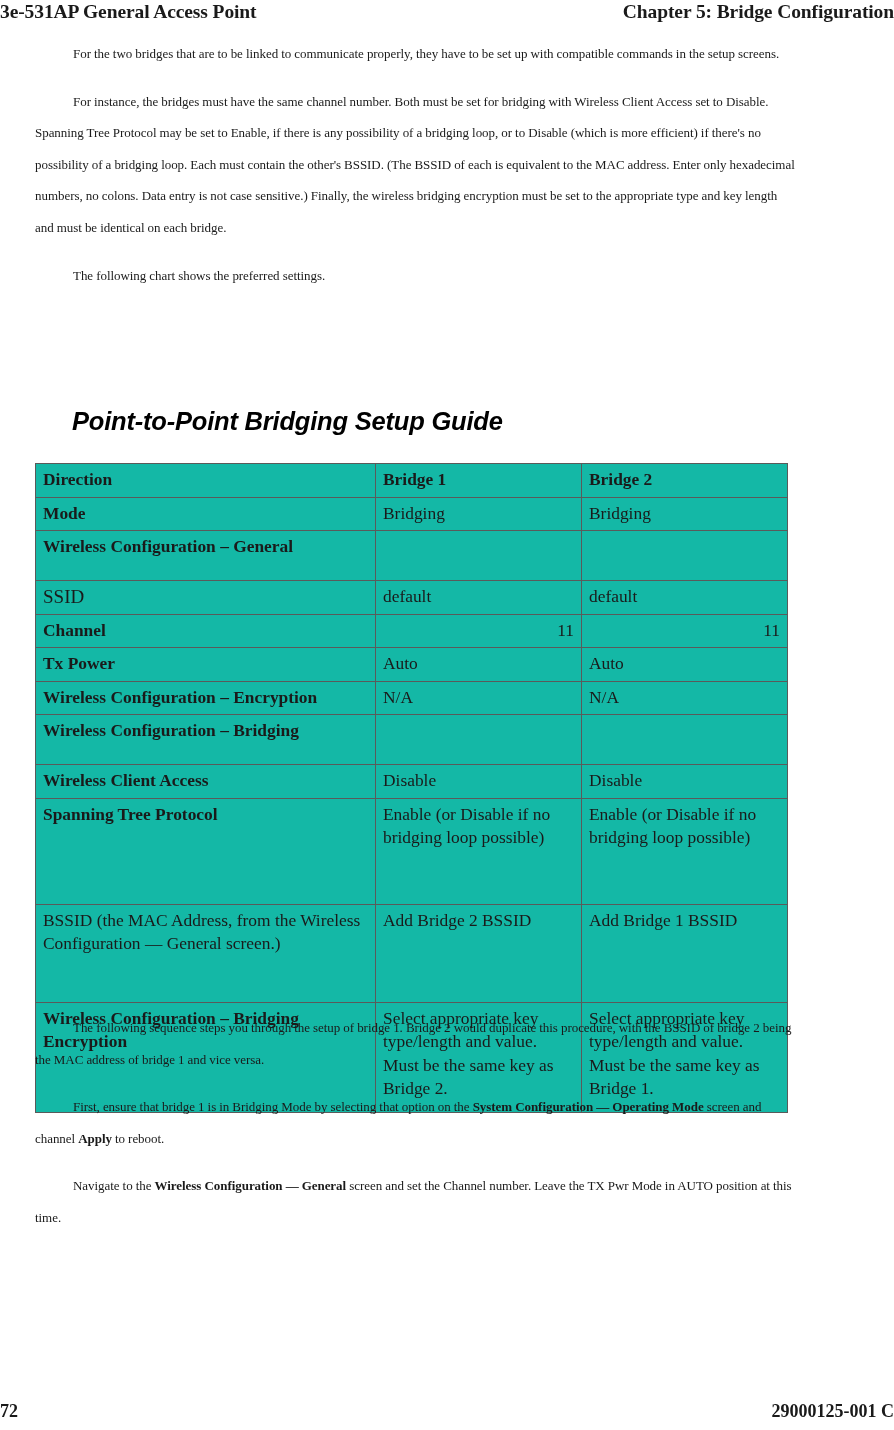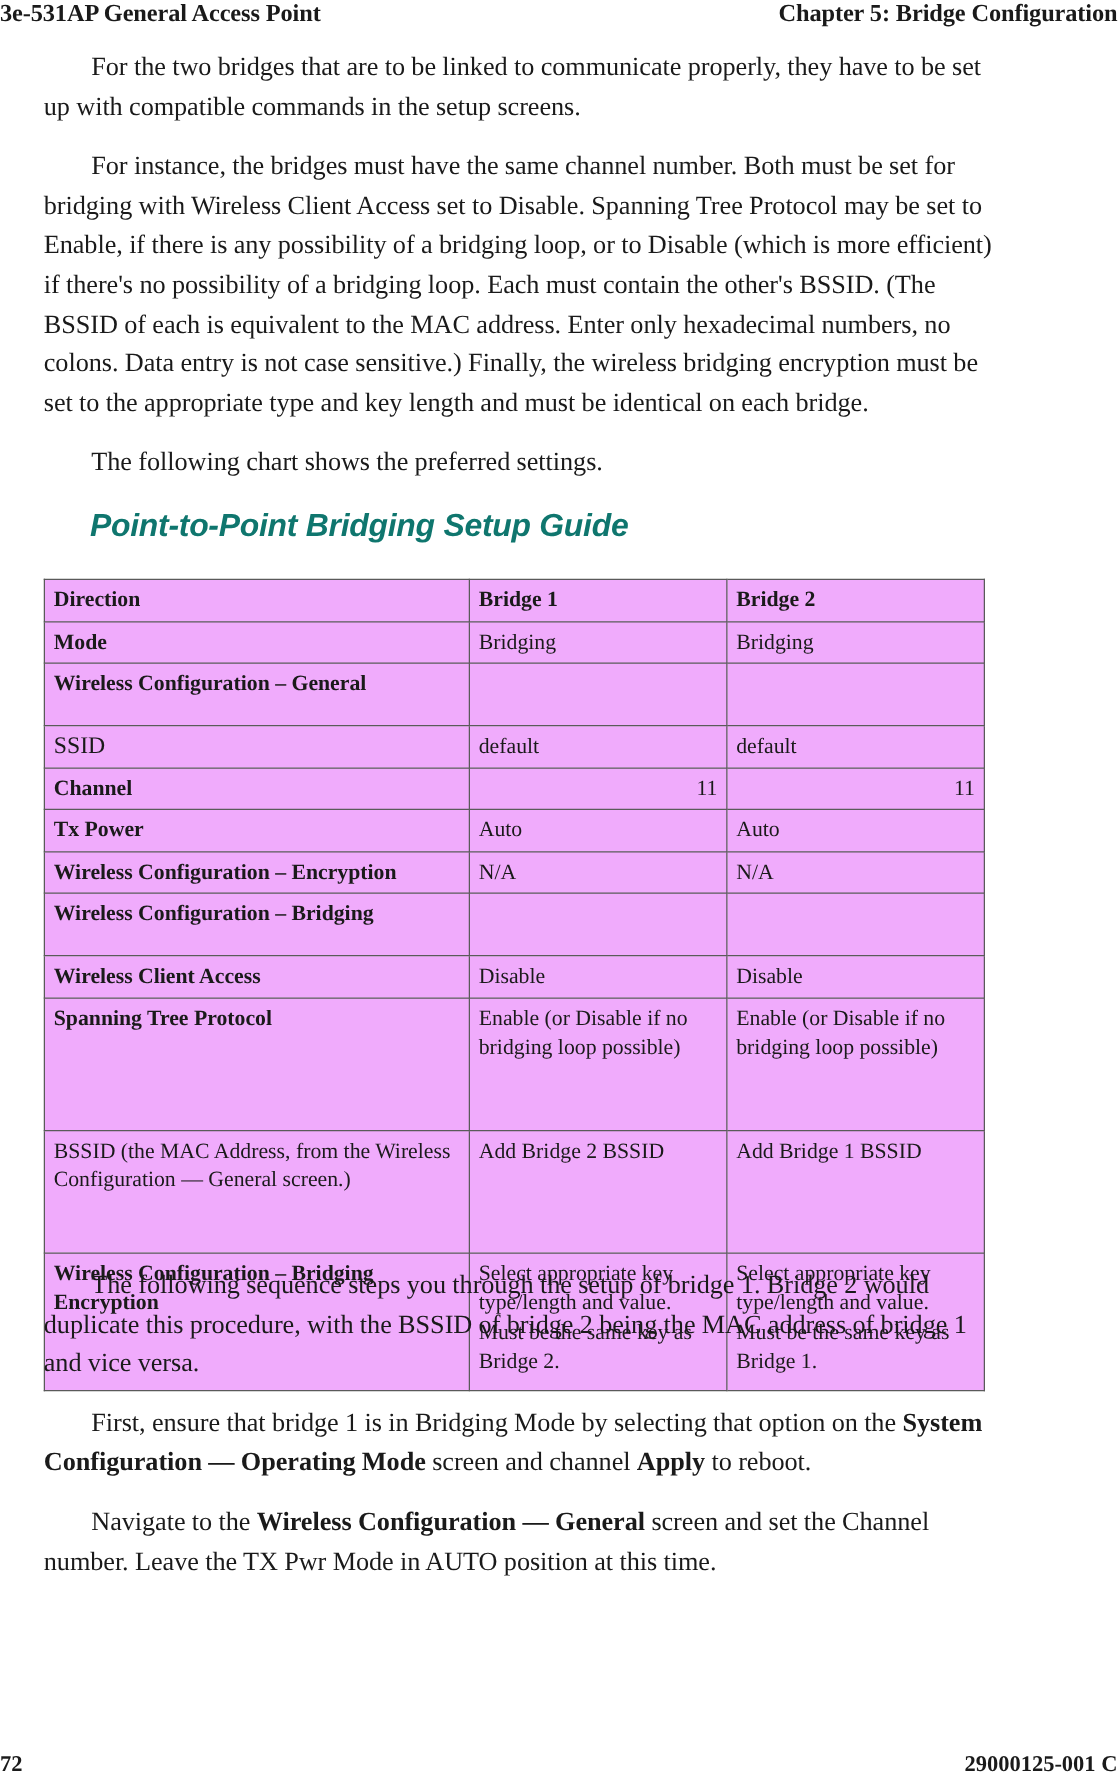--- a/index.html
+++ b/index.html
@@ -45,42 +45,42 @@
   
   .content {
     position: absolute;
     left: 35px;
     top: 38px;
     width: 760px;
   }
 
   p.body {
     margin: 0 0 0 0;
-    font-size: 21px;
+    font-size: 13px;
     line-height: 31.6px;
     text-align: left;
     text-indent: 38px;
     letter-spacing: -0.05px;
     word-spacing: -0.1px;
   }
   p.gap { margin-top: 16px; }
 
   
   h2.section {
     position: absolute;
     left: 72px;
     top: 406px;
     margin: 0;
     font-family: "Liberation Sans", "DejaVu Sans", sans-serif;
     font-weight: bold;
     font-style: italic;
     font-size: 25.5px;
     line-height: 30px;
     letter-spacing: -0.2px;
-    color: #0f766e;
+    color: #000000;
     white-space: nowrap;
   }
 
   
   table.guide {
     position: absolute;
     left: 35px;
     top: 463px;
     width: 752px;
     border-collapse: collapse;
@@ -89,21 +89,21 @@
   }
   table.guide col.c1 { width: 340px; }
   table.guide col.c2 { width: 206px; }
   table.guide col.c3 { width: 206px; }
 
   table.guide td {
     border: 1.4px solid #5a5a5a;
     padding: 4px 7px 5px 7px;
     vertical-align: top;
     line-height: 23.5px;
-    background: #f0abfc;
+    background: #14b8a6;
   }
 
   
   td.lav      { background: #e4e0f0; }
   td.gray     { background: #dcdcdc; }
   td.b        { font-weight: bold; }
   td.ind1     { padding-left: 24px; font-weight: normal; font-size: 19px; }
   td.ind2     { padding-left: 30px; font-weight: bold; }
   td.ctr      { text-align: right; }
   td.tall     { height: 96px; }

